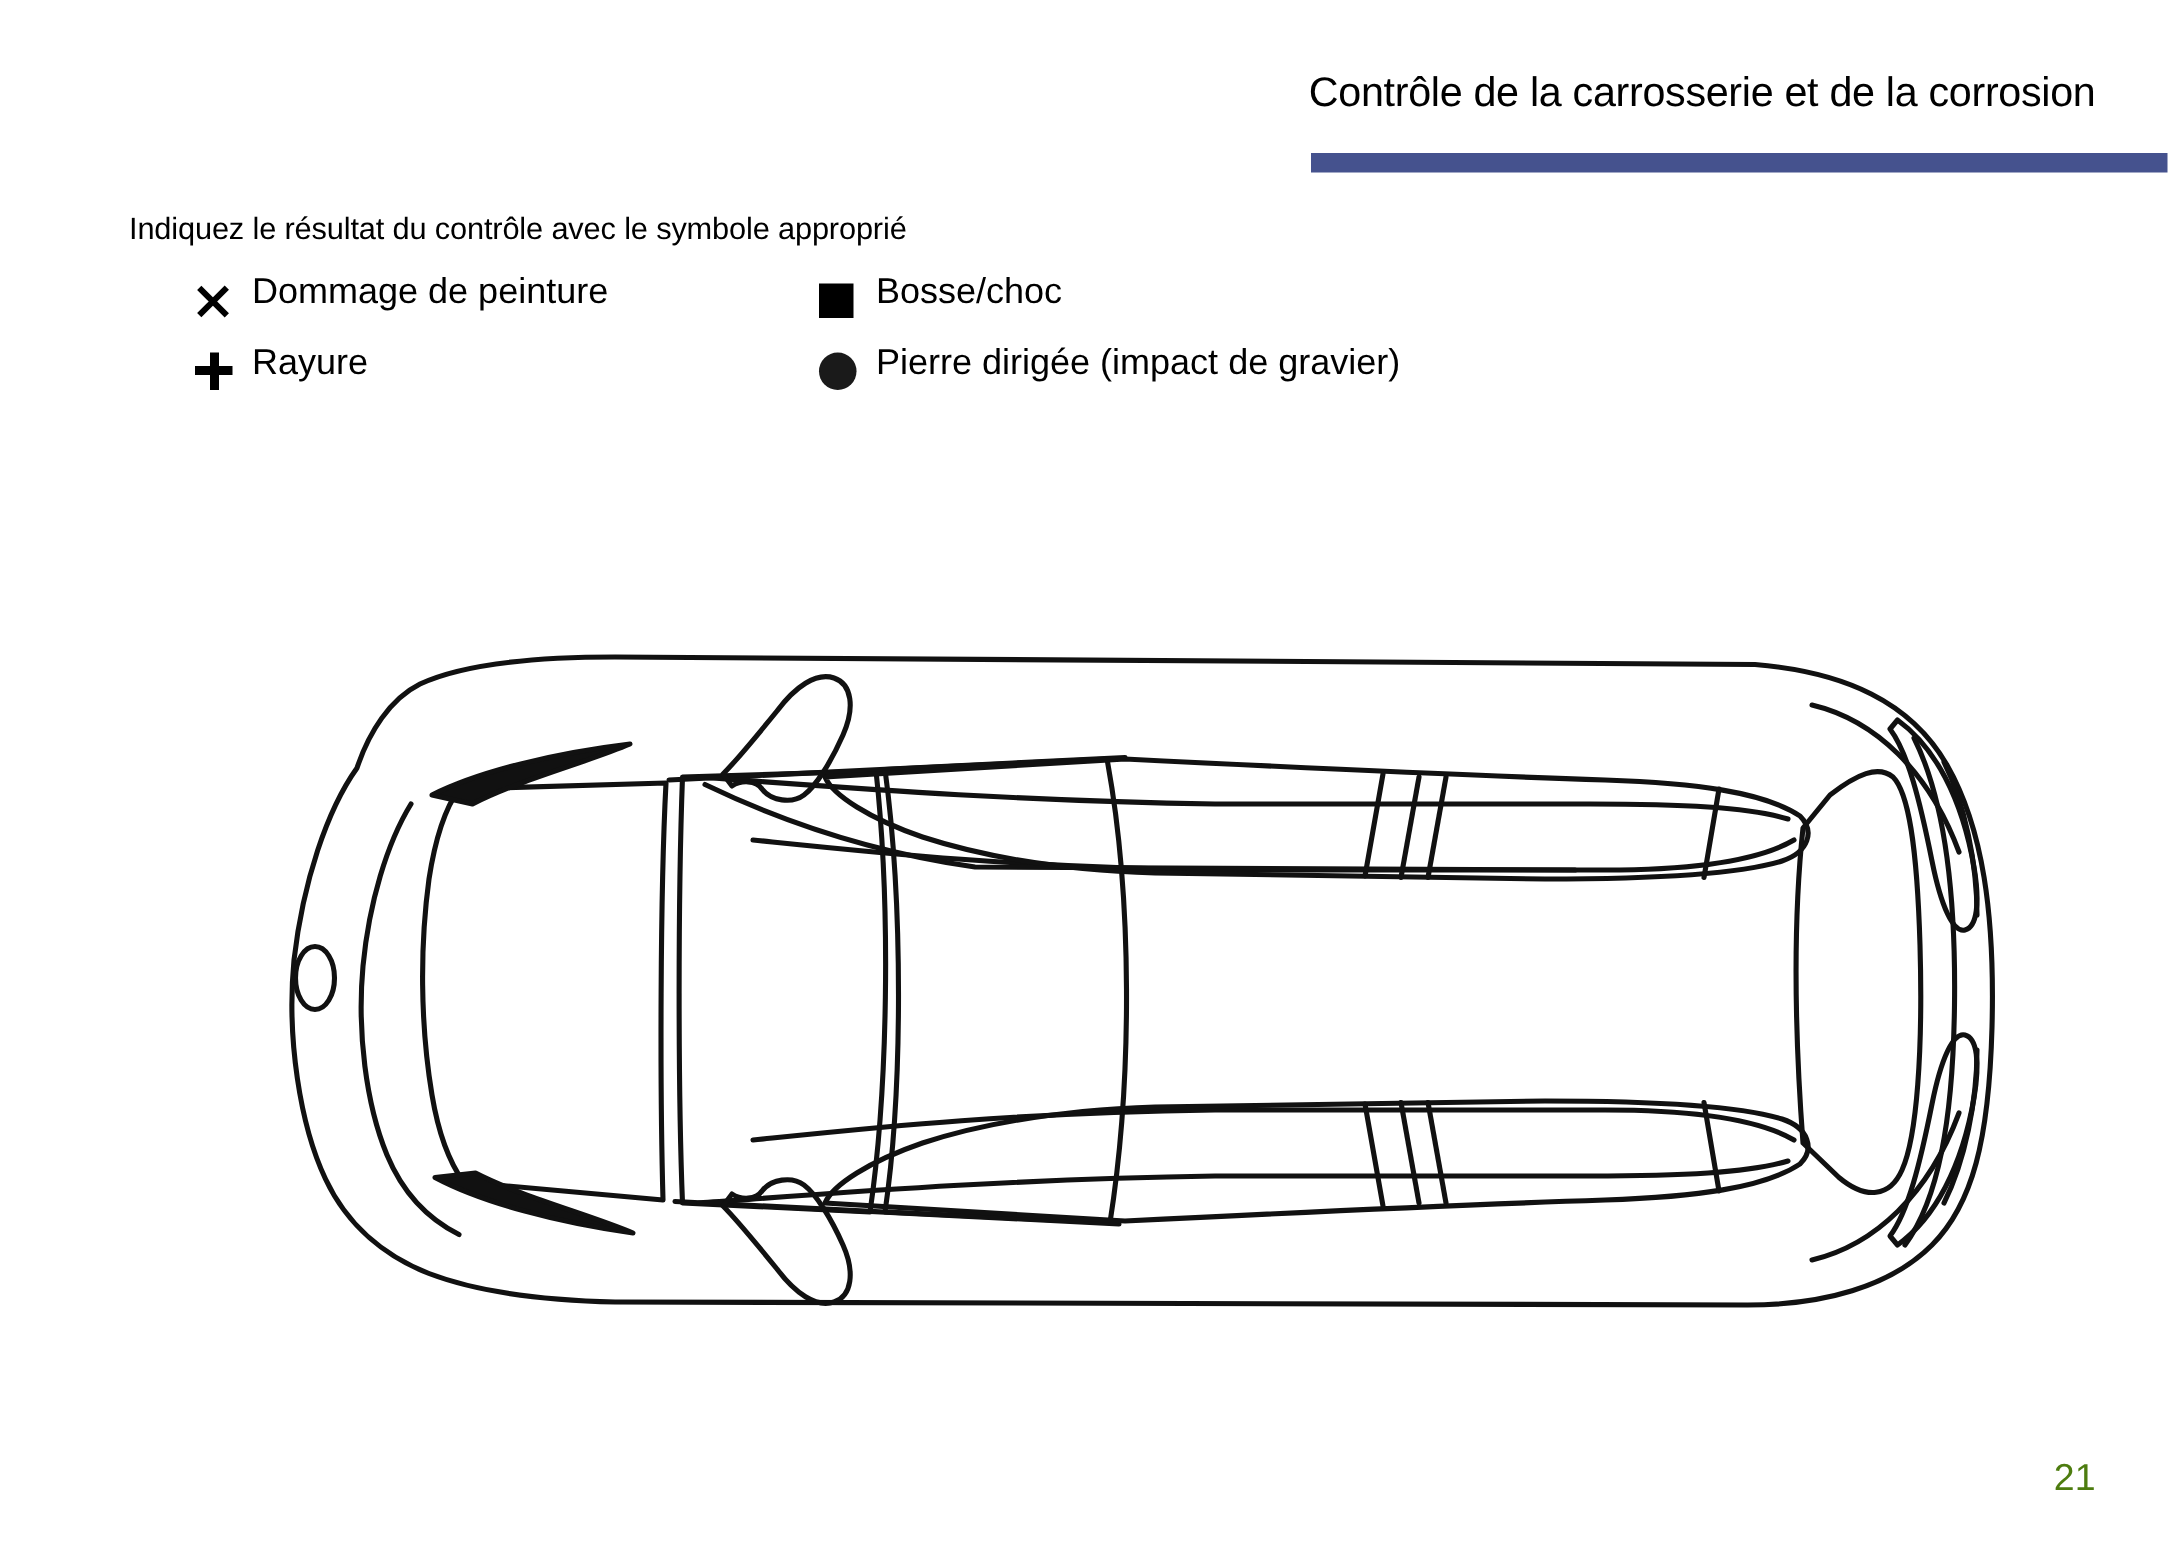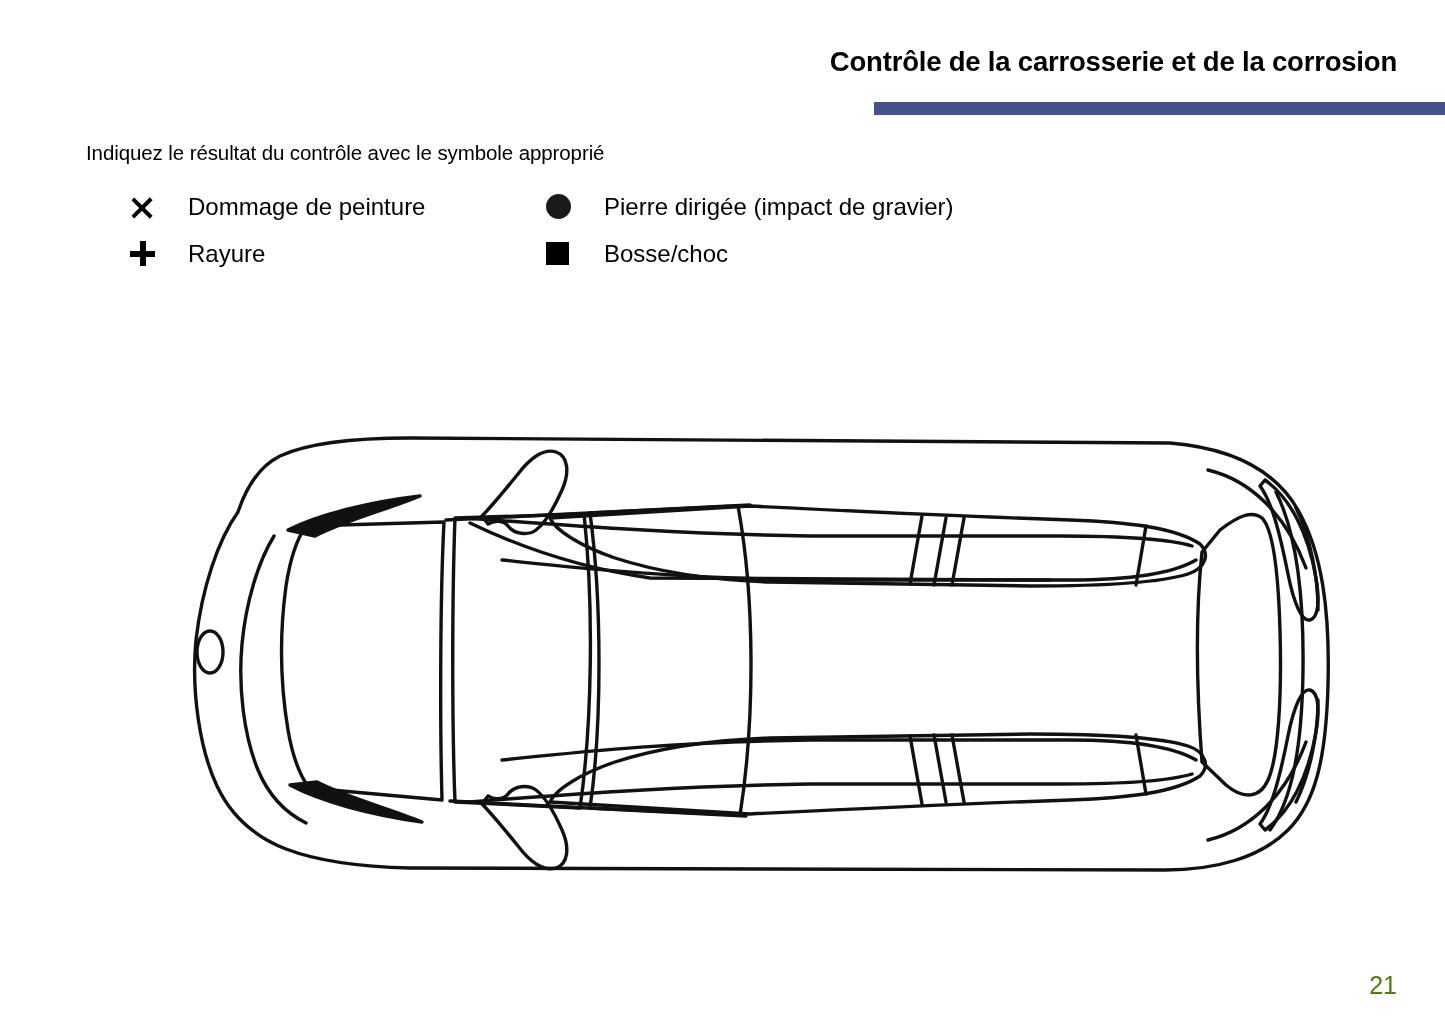--- a/index.html
+++ b/index.html
@@ -24,21 +24,21 @@
     left: 0;
     width: 1445px;
     height: 120px;
   }
   .header-title {
     position: absolute;
     right: 48px;
     top: 75px;
     transform: translateY(-100%);
     font-size: 27.5px;
-    font-weight: bold;
+    font-weight: normal;
     letter-spacing: -0.2px;
     white-space: nowrap;
     line-height: 1;
     color: #000000;
   }
   .header-rule {
     position: absolute;
     left: 874px;
     top: 102px;
     width: 571px;
@@ -66,24 +66,22 @@
   }
   .legend-col {
     position: absolute;
     top: 0;
   }
   .legend-col.left  { left: 44px; }
   .legend-col.right { left: 460px; }
 
   .legend-row {
     display: flex;
-    align-items: center;
     height: 47px;
     white-space: nowrap;
-    gap: 20px;
   }
   .legend-symbol {
     width: 38px;
     min-width: 38px;
     height: 34px;
     display: flex;
     align-items: center;
     justify-content: flex-start;
   }
   .legend-label {
@@ -198,30 +196,30 @@
       </span>
       <span class="legend-label">Rayure</span>
     </div>
 
   </div>
 
   <div class="legend-col right">
 
     <div class="legend-row">
       <span class="legend-symbol">
+        <span class="sym-square"></span>
+      </span>
+      <span class="legend-label">Bosse/choc</span>
+    </div>
+
+    <div class="legend-row">
+      <span class="legend-symbol">
         <span class="sym-circle"></span>
       </span>
       <span class="legend-label">Pierre dirigée (impact de gravier)</span>
-    </div>
-
-    <div class="legend-row">
-      <span class="legend-symbol">
-        <span class="sym-square"></span>
-      </span>
-      <span class="legend-label">Bosse/choc</span>
     </div>
 
   </div>
 </div>
 
 <div class="car-wrap">
   <svg viewBox="0 0 1240 620" xmlns="http://www.w3.org/2000/svg">
     <g fill="none" stroke="#111111" stroke-width="3.4" stroke-linecap="round" stroke-linejoin="round">
 
       <path d="

